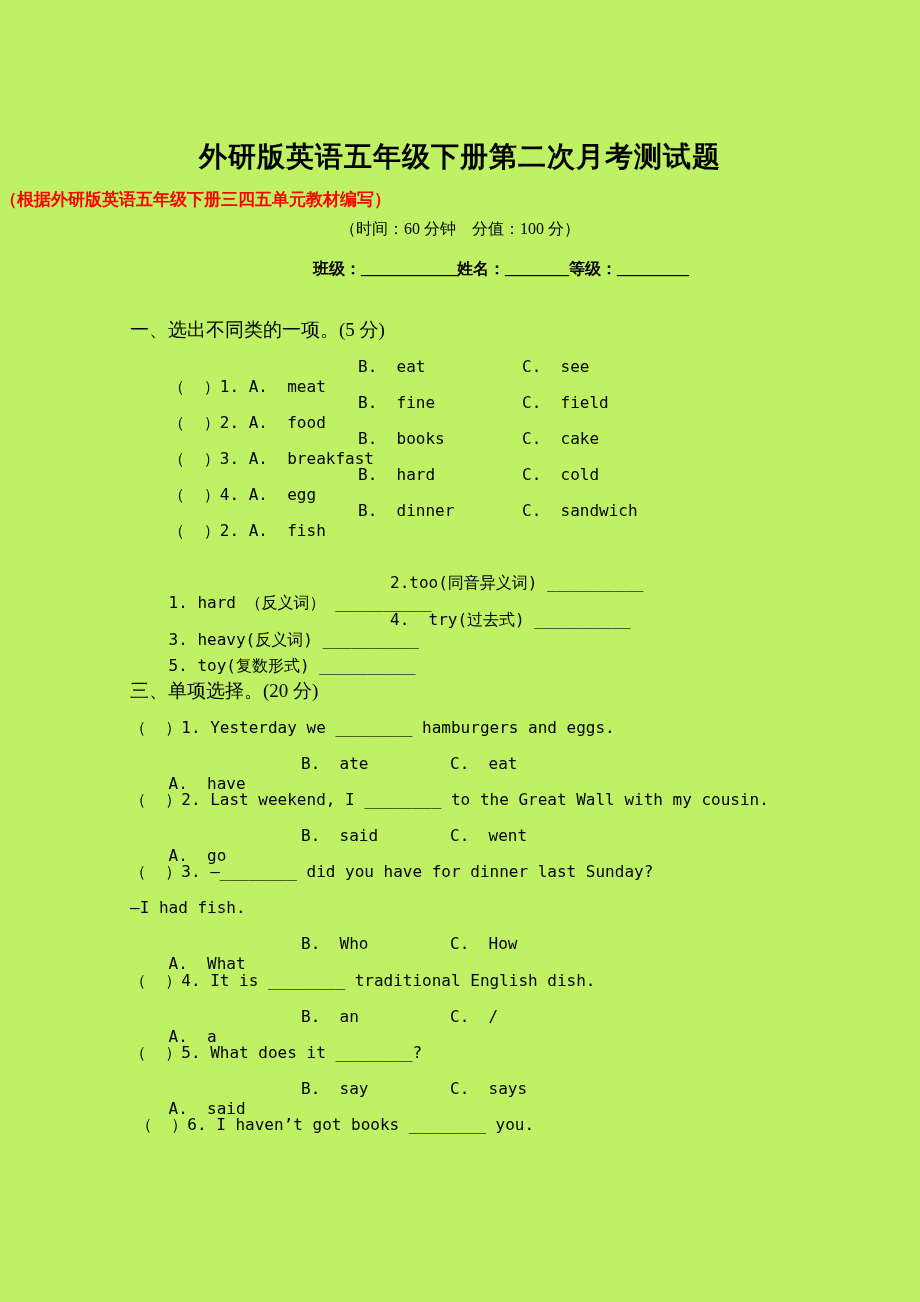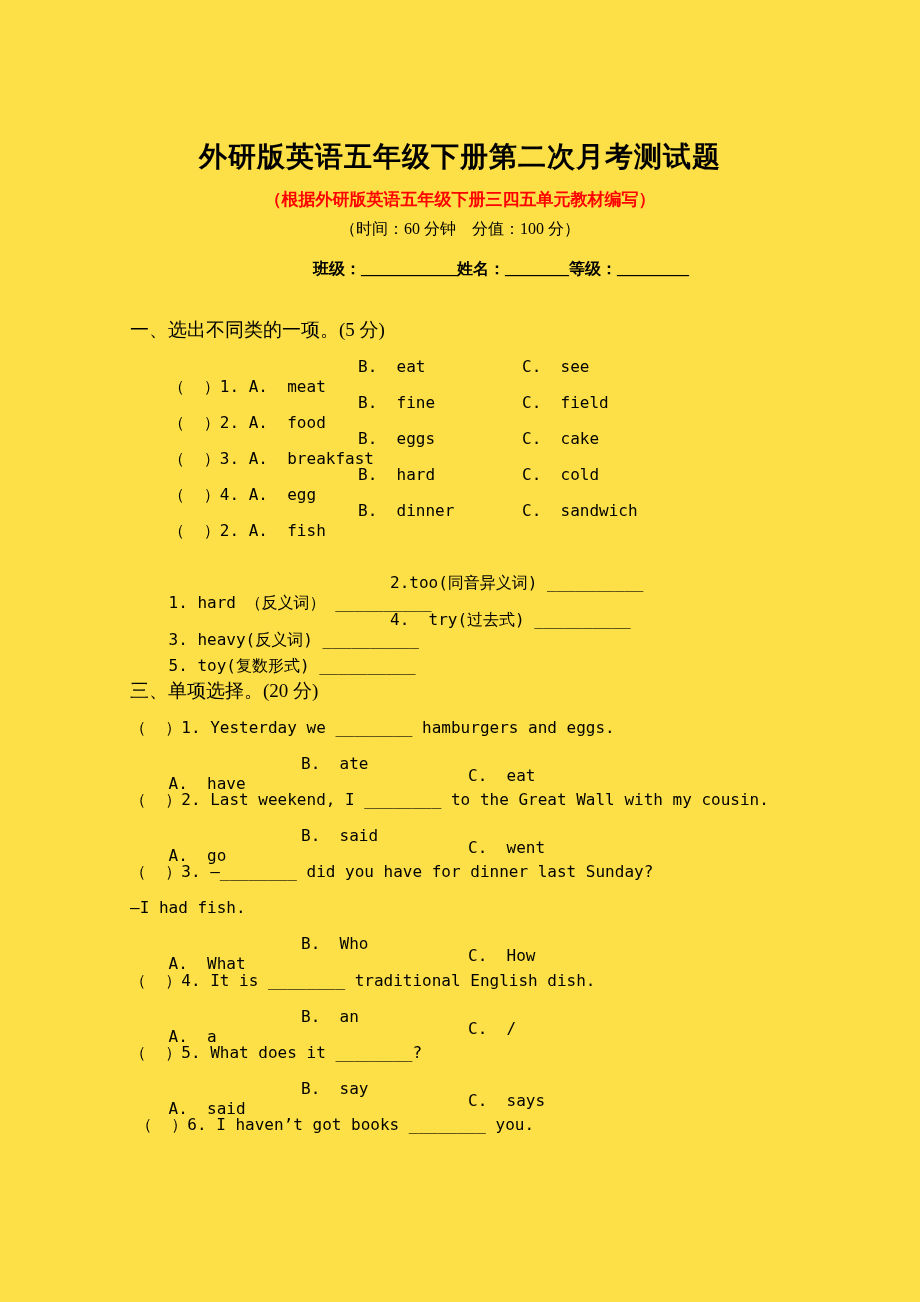--- a/index.html
+++ b/index.html
@@ -4,21 +4,21 @@
 <style>
   html, body {
     margin: 0;
     padding: 0;
     background: #ffffff;
   }
   .page {
     position: relative;
     width: 920px;
     height: 1302px;
-    background: #fde047;
+    background: #bef264;
     font-family: "DejaVu Sans Mono", monospace;
     color: #000000;
     overflow: hidden;
   }
   .title {
     position: absolute;
     top: 138px;
     left: 0;
     width: 920px;
     text-align: center;
@@ -26,21 +26,21 @@
     font-size: 28px;
     font-weight: bold;
     letter-spacing: 1px;
     white-space: pre;
   }
   .subtitle {
     position: absolute;
     top: 188px;
     left: 0;
     width: 920px;
-    text-align: center;
+    text-align: left;
     font-family: "Liberation Serif", "DejaVu Serif", serif;
     font-size: 17px;
     font-weight: bold;
     color: #ff0000;
     white-space: pre;
   }
   .meta {
     position: absolute;
     top: 219px;
     left: 0;
@@ -71,21 +71,21 @@
     white-space: pre;
   }
   .bl.head {
     font-size: 19px;
     font-family: "Liberation Serif", "DejaVu Serif", serif;
   }
   .bl span { display: inline; }
   .colB1 { position: absolute; left: 228px; top: 0; }
   .colC1 { position: absolute; left: 392px; top: 0; }
   .colB3 { position: absolute; left: 163px; top: 0; margin-left: 8px; }
-  .colC3 { position: absolute; left: 338px; top: 0; margin-top: 12px; }
+  .colC3 { position: absolute; left: 320px; top: 0; }
   .col2R { position: absolute; left: 260px; top: 0; }
 </style>
 </head>
 <body>
 
 <div class="page">
 
   <div class="title">外研版英语五年级下册第二次月考测试题</div>
   <div class="subtitle">（根据外研版英语五年级下册三四五单元教材编写）</div>
   <div class="meta">（时间：60 分钟    分值：100 分）</div>
@@ -98,21 +98,21 @@
     <span class="colB1">B.  eat</span>
     <span class="colC1">C.  see</span>
   </div>
   <div class="bl" style="top:393px">
     <span>（  ）2. A.  food</span>
     <span class="colB1">B.  fine</span>
     <span class="colC1">C.  field</span>
   </div>
   <div class="bl" style="top:429px">
     <span>（  ）3. A.  breakfast</span>
-    <span class="colB1">B.  eggs</span>
+    <span class="colB1">B.  books</span>
     <span class="colC1">C.  cake</span>
   </div>
   <div class="bl" style="top:465px">
     <span>（  ）4. A.  egg</span>
     <span class="colB1">B.  hard</span>
     <span class="colC1">C.  cold</span>
   </div>
   <div class="bl" style="top:501px">
     <span>（  ）2. A.  fish</span>
     <span class="colB1">B.  dinner</span>

